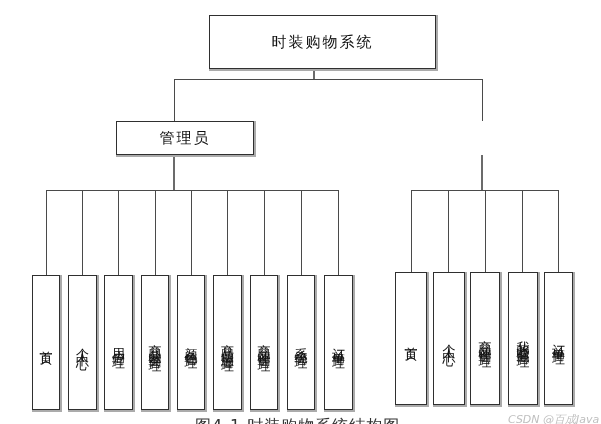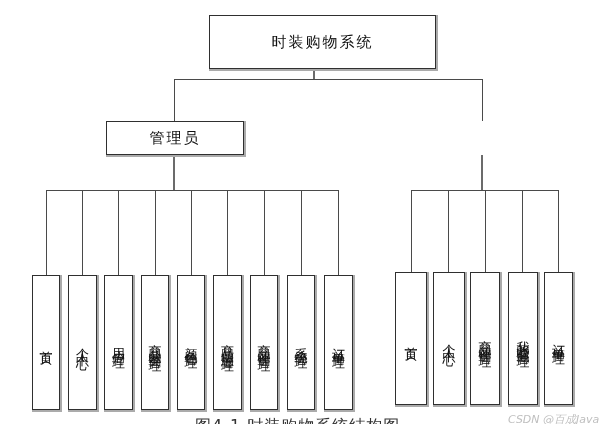--- a/index.html
+++ b/index.html
@@ -72,21 +72,21 @@
   <div class="line v thick" style="left:481px;top:155px;height:35px;"></div>
   <div class="line h" style="left:411px;top:190px;width:147px;"></div>
   <div class="line v" style="left:411px;top:190px;height:83px;"></div>
   <div class="line v" style="left:448px;top:190px;height:83px;"></div>
   <div class="line v" style="left:485px;top:190px;height:83px;"></div>
   <div class="line v" style="left:522px;top:190px;height:83px;"></div>
   <div class="line v" style="left:558px;top:190px;height:83px;"></div>
 
   <div class="node" style="left:201px;top:15px;width:227px;height:54px;margin-left:8px;">时装购物系统</div>
 
-  <div class="node" style="left:106px;top:121px;width:138px;height:34px;">管理员</div>
+  <div class="node" style="left:116px;top:121px;width:138px;height:34px;">管理员</div>
 
   <div class="node leaf" style="left:32px;top:275px;width:28px;height:135px;">首页</div>
   <div class="node leaf" style="left:68px;top:275px;width:29px;height:135px;">个人中心</div>
   <div class="node leaf" style="left:104px;top:275px;width:29px;height:135px;">用户管理</div>
   <div class="node leaf" style="left:141px;top:275px;width:28px;height:135px;">商品分类管理</div>
   <div class="node leaf" style="left:177px;top:275px;width:28px;height:135px;">颜色管理</div>
   <div class="node leaf" style="left:213px;top:275px;width:29px;height:135px;">商品信息管理</div>
   <div class="node leaf" style="left:250px;top:275px;width:28px;height:135px;">商品评价管理</div>
   <div class="node leaf" style="left:287px;top:275px;width:28px;height:135px;">系统管理</div>
   <div class="node leaf" style="left:324px;top:275px;width:29px;height:135px;">订单管理</div>

